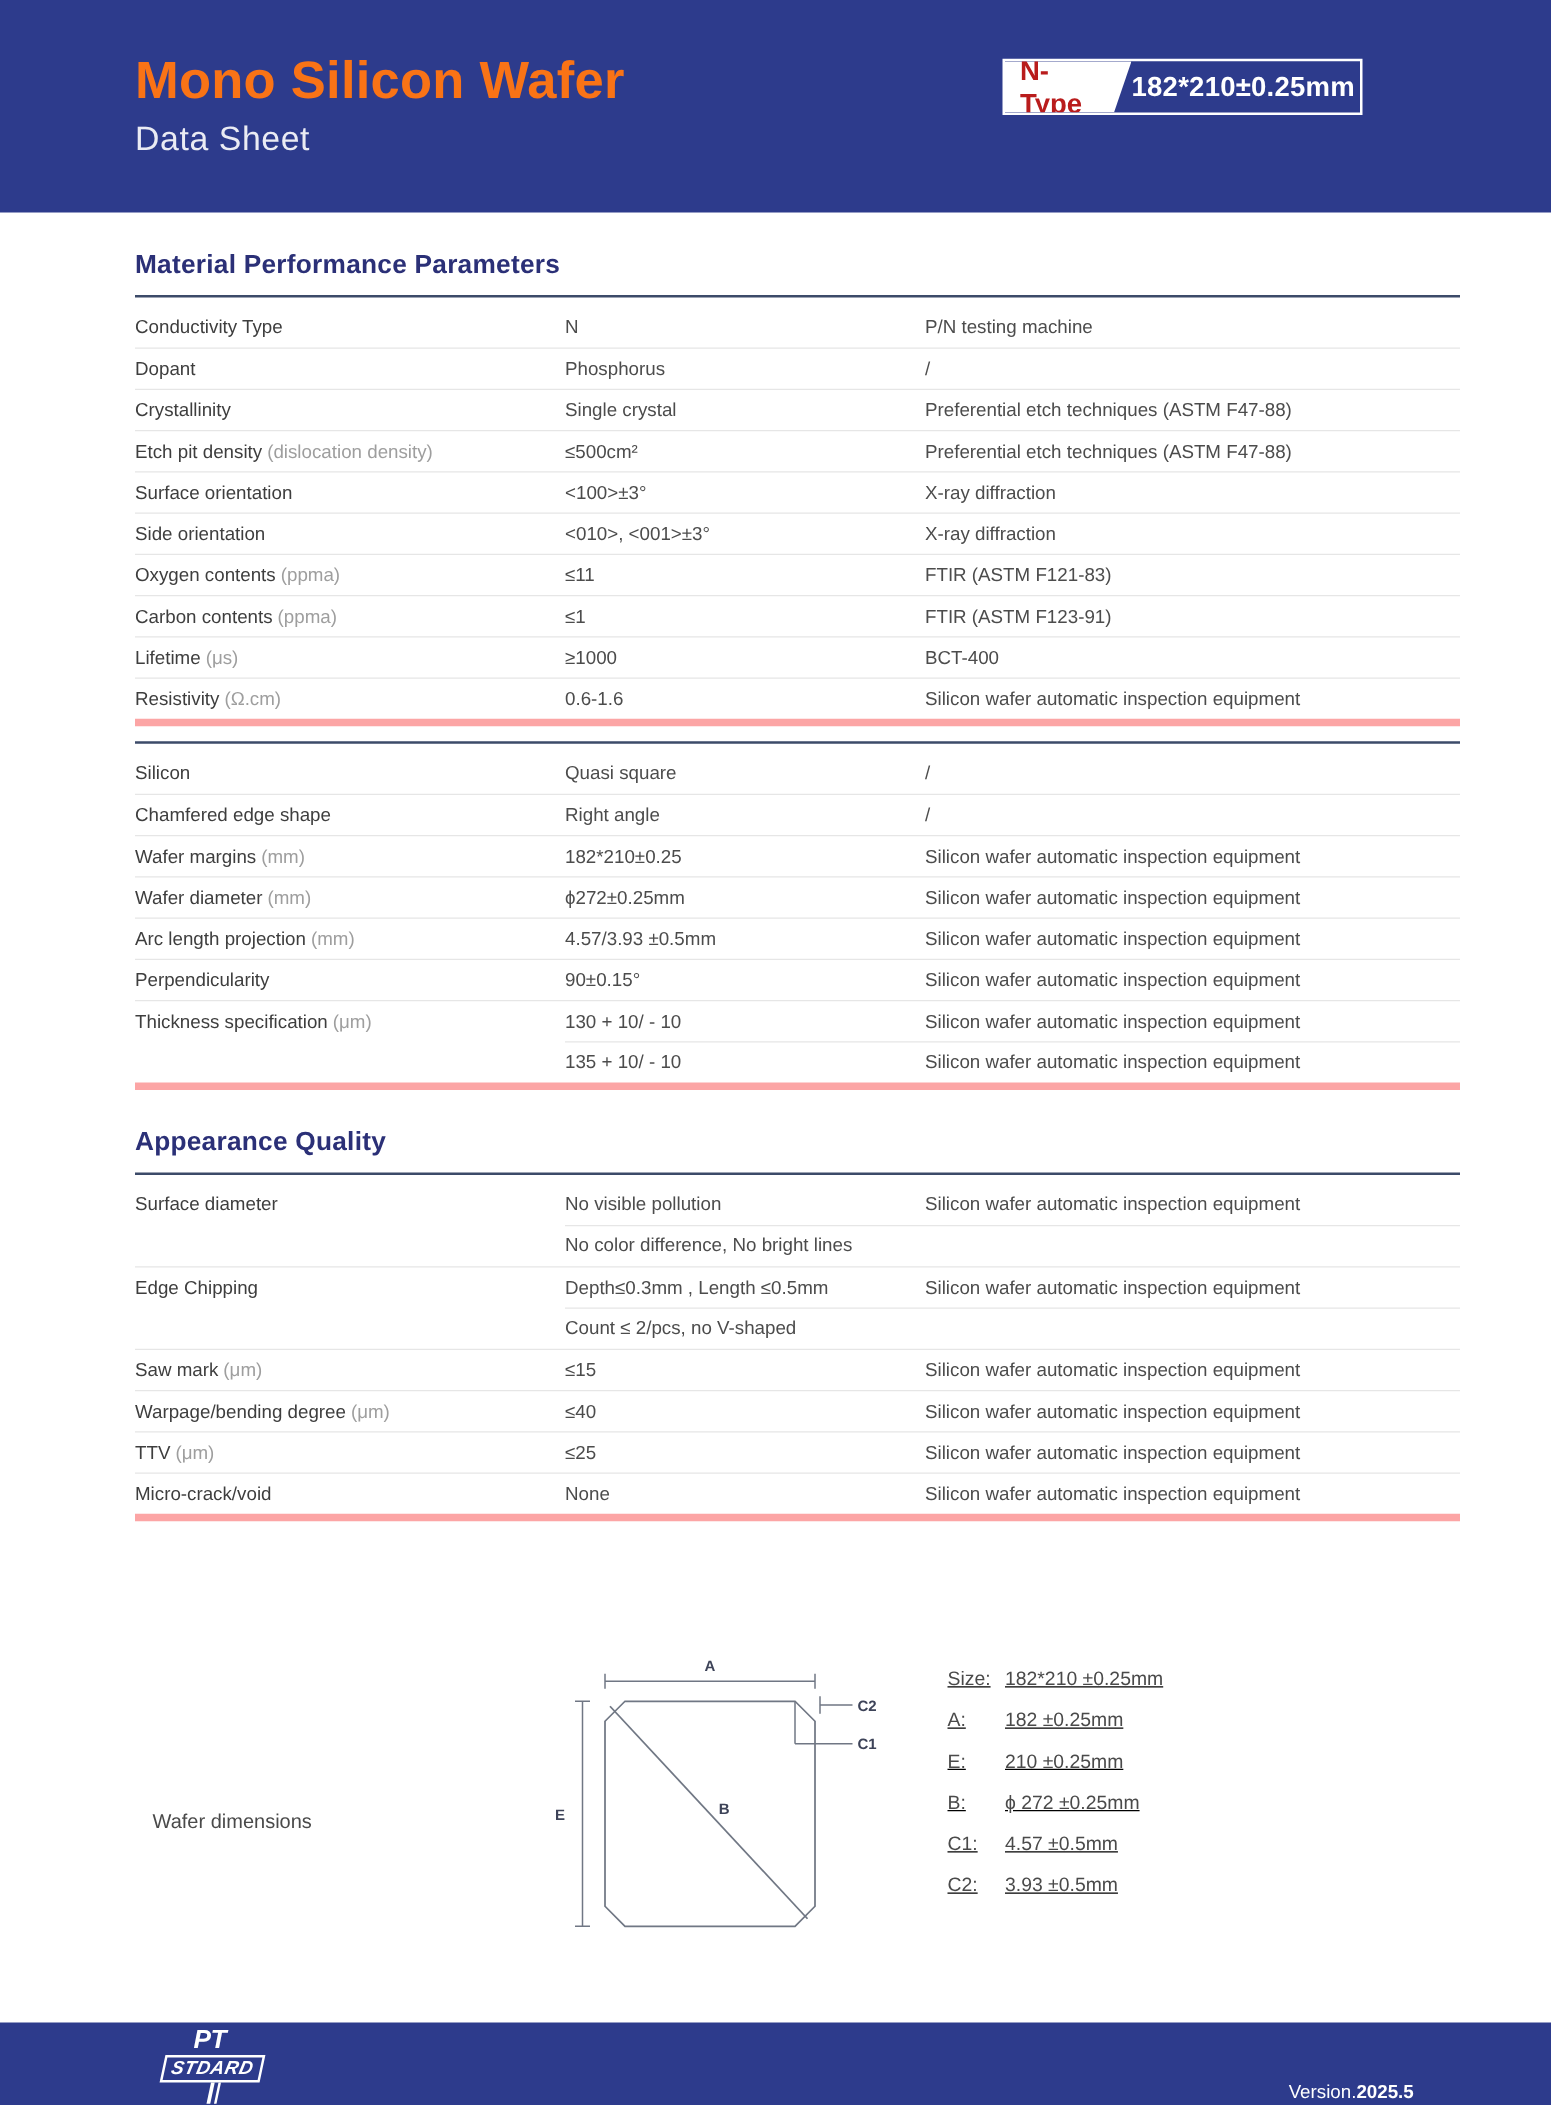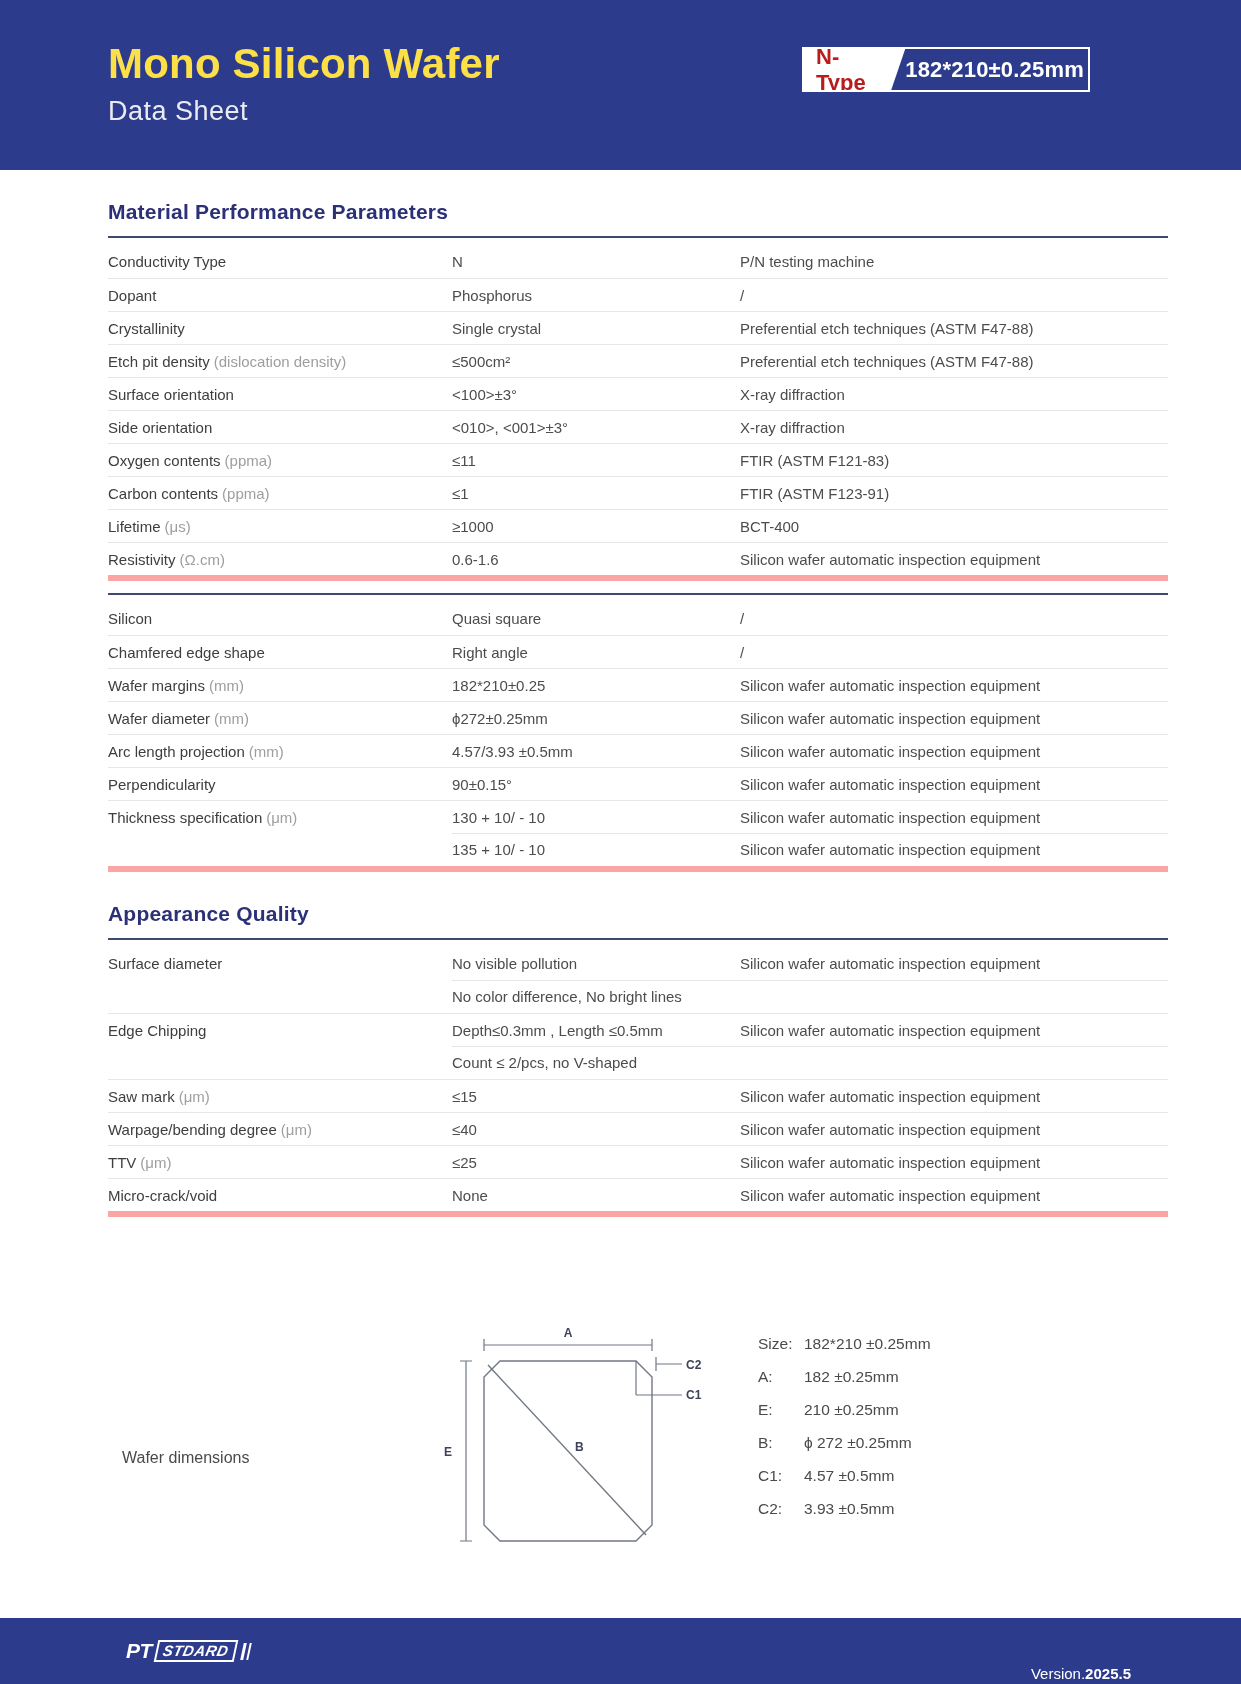--- a/index.html
+++ b/index.html
@@ -2,21 +2,21 @@
 <html><head>
 <meta charset="utf-8">
 <style>
   * { margin:0; padding:0; box-sizing:border-box; }
   body { background:#fff; font-family:"Liberation Sans", sans-serif; }
   .page { position:relative; width:1241px; height:1684px; background:#fff; overflow:hidden; }
 
   
   header { position:relative; height:170px; background:#2d3b8c; }
   .header-text { padding:40px 0 0 108px; }
-  .title { color:#fde047; font-size:42px; font-weight:700; letter-spacing:0.2px; }
+  .title { color:#f97316; font-size:42px; font-weight:700; letter-spacing:0.2px; }
   .subtitle { color:rgba(255,255,255,0.9); font-size:27px; font-weight:400; margin-top:8px; letter-spacing:0.5px; }
   .badge { position:absolute; top:47px; right:151px; width:288px; height:45px;
            border:2px solid #fff; background:#2d3b8c; display:flex; align-items:stretch; }
   .badge-left { background:#fff; color:#b91c1c; font-weight:700; font-size:22px;
                 display:flex; align-items:center; padding:0 18px 0 12px; width:112px;
                 clip-path: polygon(0 0, 100% 0, calc(100% - 14px) 100%, 0 100%); }
   .badge-right { flex:1; color:#fff; font-weight:700; font-size:22px;
                  display:flex; align-items:center; justify-content:center; padding-right:4px; letter-spacing:0.2px; }
 
   
@@ -31,28 +31,28 @@
   .c1 .lab { color:#3e3e3e; font-weight:500; }
   .c1 .unit { color:#9e9e9e; margin-left:4px; font-weight:400;text-align:center; }
   .c2, .c3 { color:#4c4c4c; }
 
   
   .wafer-row { display:flex; margin-top:108px; }
   .wafer-label { width:312px; padding-left:14px; color:#4a4a4a; font-size:16px;
                  display:flex; align-items:center; }
   .wafer-diagram { width:300px; height:266px; }
   .wafer-diagram text { font-family:"Liberation Sans", sans-serif; font-size:12px; font-weight:700; fill:#3d4358; }
-  .specs { margin-left:38px; padding-top:2px; }
+  .specs { margin-left:38px; padding-top:2px;text-decoration:underline; }
   .spec-item { display:flex; align-items:center; min-height:33px; font-size:15.5px; color:#4a4a4a; }
   .spec-key { min-width:46px; }
 
   
   footer { position:absolute; left:0; right:0; bottom:0; height:66px; background:#2d3b8c;
            display:flex; align-items:center; justify-content:space-between; padding:0 110px 0 126px; }
-  .logo { display:flex; align-items:center; }
+  .logo { display:flex; align-items:center;flex-direction:column; }
   .logo-pt { color:#fff; font-weight:700; font-style:italic; font-size:21px; letter-spacing:-0.5px; }
   .logo-box { display:inline-block; border:2px solid #fff; transform:skewX(-12deg); padding:0 5px; margin-left:4px; }
   .logo-box span { display:inline-block; transform:skewX(0deg); color:#fff; font-weight:700; font-style:italic; font-size:15px; letter-spacing:0.5px; }
   .logo-marks { display:flex; margin-left:4px; }
   .logo-marks i { display:block; width:3px; height:17px; background:#fff; transform:skewX(-12deg); margin-left:3px; }
   .logo-marks i:last-child { width:2px; }
   .version { color:#fff; font-size:15px;margin-top:45px; }
   .version b { font-weight:700; }
 </style>
 </head>

